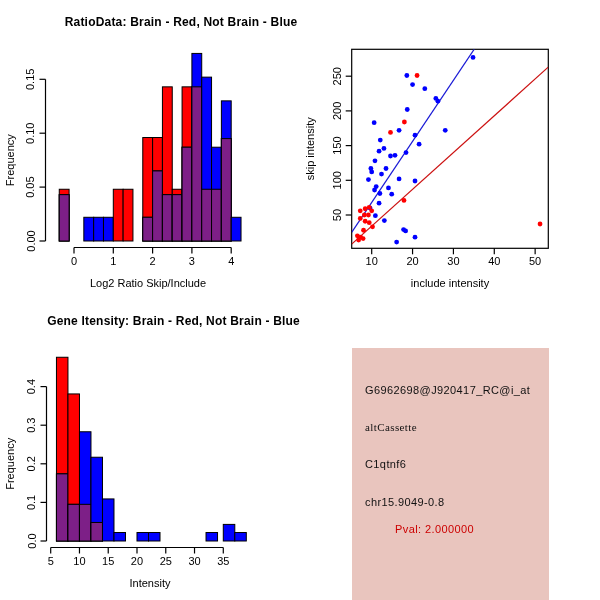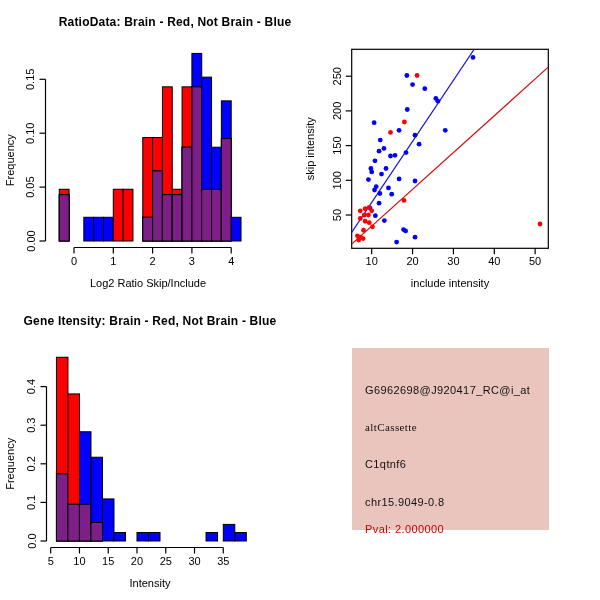--- a/index.html
+++ b/index.html
@@ -1,31 +1,31 @@
 <!DOCTYPE html>
 <html><head>
 <meta charset="utf-8">
 <style>
   html,body{margin:0;padding:0;background:#ffffff;}
   #screen{position:relative;width:600px;height:600px;background:#ffffff;overflow:hidden;
           font-family:"Liberation Sans", sans-serif;}
   .panel-svg{position:absolute;width:300px;height:300px;}
   .chart-title{position:absolute;width:300px;text-align:center;font-size:12px;font-weight:bold;
                color:#000;letter-spacing:0.2px;white-space:nowrap;}
-  #info-panel{position:absolute;left:352px;top:348px;width:197px;height:182px;background:#E9C5BE;}
+  #info-panel{position:absolute;left:352px;top:348px;width:197px;height:252px;background:#E9C5BE;}
   .info-line{position:absolute;left:13px;font-size:11px;color:#111;letter-spacing:0.4px;white-space:nowrap;}
   .pval{color:#CC0000;}
 </style>
 </head>
 <body>
 
 <div id="screen">
 
-  <div class="chart-title" style="left:0px;top:15px;padding-left:25px;">RatioData: Brain - Red, Not Brain - Blue</div>
-  <div class="chart-title" style="left:0px;top:314px;">Gene Itensity: Brain - Red, Not Brain - Blue</div>
+  <div class="chart-title" style="left:6px;top:15px;padding-left:25px;">RatioData: Brain - Red, Not Brain - Blue</div>
+  <div class="chart-title" style="left:0px;top:314px;text-align:right;">Gene Itensity: Brain - Red, Not Brain - Blue</div>
 
   <svg id="svg-ratio-hist" class="panel-svg" style="left:0;top:0" viewBox="0 0 300 300">
       <line x1="45.5" y1="241" x2="45.5" y2="79.30000000000001" stroke="#000000" stroke-width="1.2"></line>
       <line x1="39.5" y1="241" x2="45.5" y2="241" stroke="#000000" stroke-width="1.2"></line>
       <text x="34.5" y="241" font-family="&quot;Liberation Sans&quot;, sans-serif" font-size="11" fill="#000" text-anchor="middle" transform="rotate(-90 34.5 241)">0.00</text>
       <line x1="39.5" y1="187.1" x2="45.5" y2="187.1" stroke="#000000" stroke-width="1.2"></line>
       <text x="34.5" y="187.1" font-family="&quot;Liberation Sans&quot;, sans-serif" font-size="11" fill="#000" text-anchor="middle" transform="rotate(-90 34.5 187.1)">0.05</text>
       <line x1="39.5" y1="133.2" x2="45.5" y2="133.2" stroke="#000000" stroke-width="1.2"></line>
       <text x="34.5" y="133.2" font-family="&quot;Liberation Sans&quot;, sans-serif" font-size="11" fill="#000" text-anchor="middle" transform="rotate(-90 34.5 133.2)">0.10</text>
       <line x1="39.5" y1="79.30000000000001" x2="45.5" y2="79.30000000000001" stroke="#000000" stroke-width="1.2"></line>
@@ -219,16 +219,16 @@
       <rect x="206.031" y="232.508" width="11.505999999999972" height="8.49199999999999" fill="#0000FF" stroke="#000000" stroke-width="1"></rect>
       <rect x="223.29000000000002" y="224.402" width="11.505999999999972" height="16.598000000000013" fill="#0000FF" stroke="#000000" stroke-width="1"></rect>
       <rect x="234.796" y="232.508" width="11.506000000000029" height="8.49199999999999" fill="#0000FF" stroke="#000000" stroke-width="1"></rect>
     </svg>
 
   <div id="info-panel">
     <div class="info-line" style="top:36px;">G6962698@J920417_RC@i_at</div>
     <div class="info-line" style="top:73px;font-family:Liberation Serif, serif;">altCassette</div>
     <div class="info-line" style="top:110px;">C1qtnf6</div>
     <div class="info-line" style="top:148px;">chr15.9049-0.8</div>
-    <div class="info-line pval" style="top:175px;">Pval: 2.000000</div>
+    <div class="info-line pval" style="top:175px;margin-left:30px;">Pval: 2.000000</div>
   </div>
 
 </div>
 
 </body></html>

